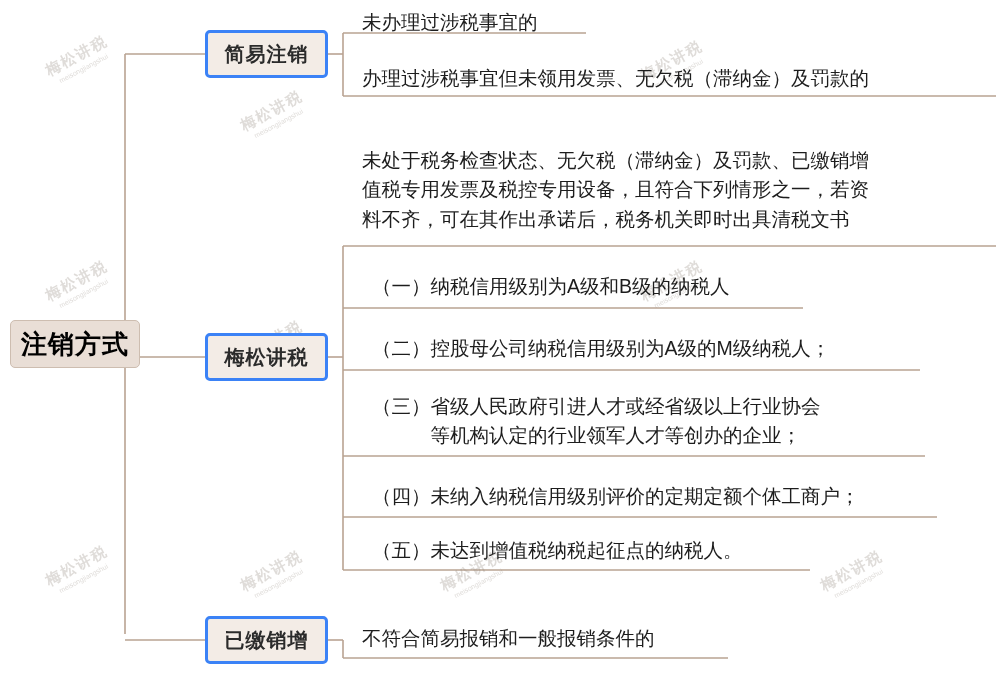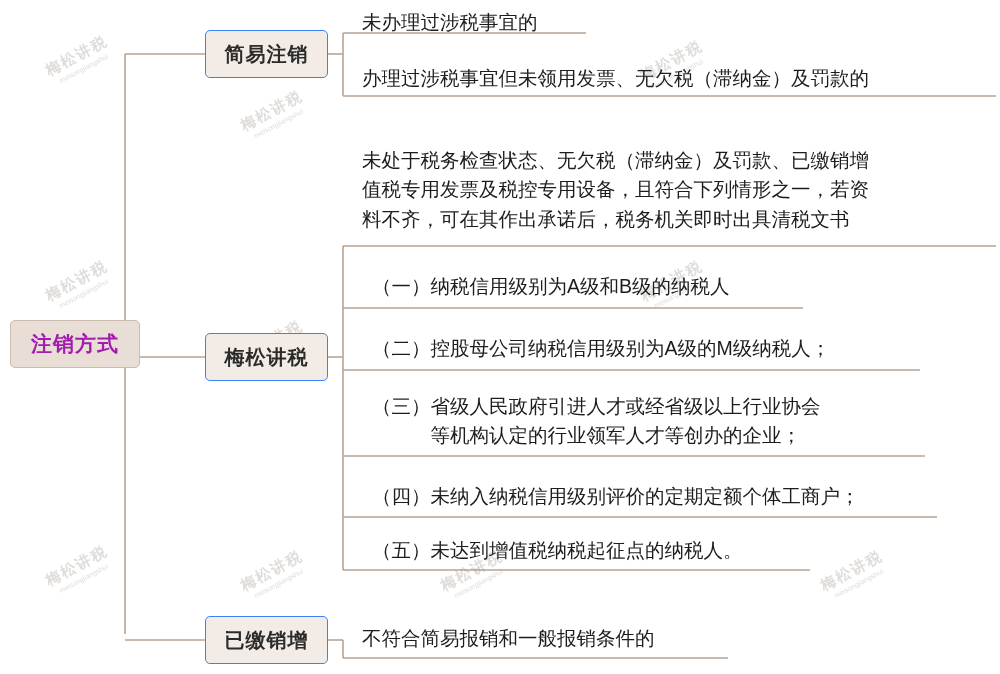--- a/index.html
+++ b/index.html
@@ -33,28 +33,28 @@
     left: 10px;
     top: 320px;
     width: 130px;
     height: 48px;
     background: #e9ded6;
     border: 1px solid #cdbdb0;
     border-radius: 5px;
     display: flex;
     align-items: center;
     justify-content: center;
-    font-size: 21px;
+    font-size: 26px;
     font-weight: bold;
-    color: #a21caf;
+    color: #000000;
     letter-spacing: 1px;
   }
   .branch-node {
     background: #f3ece6;
-    border: 1px solid #3b82f6;
+    border: 3px solid #3b82f6;
     border-radius: 5px;
     display: flex;
     align-items: center;
     justify-content: center;
     font-size: 20px;
     font-weight: bold;
     color: #2b2b2b;
     letter-spacing: 1px;
   }
   .leaf {

